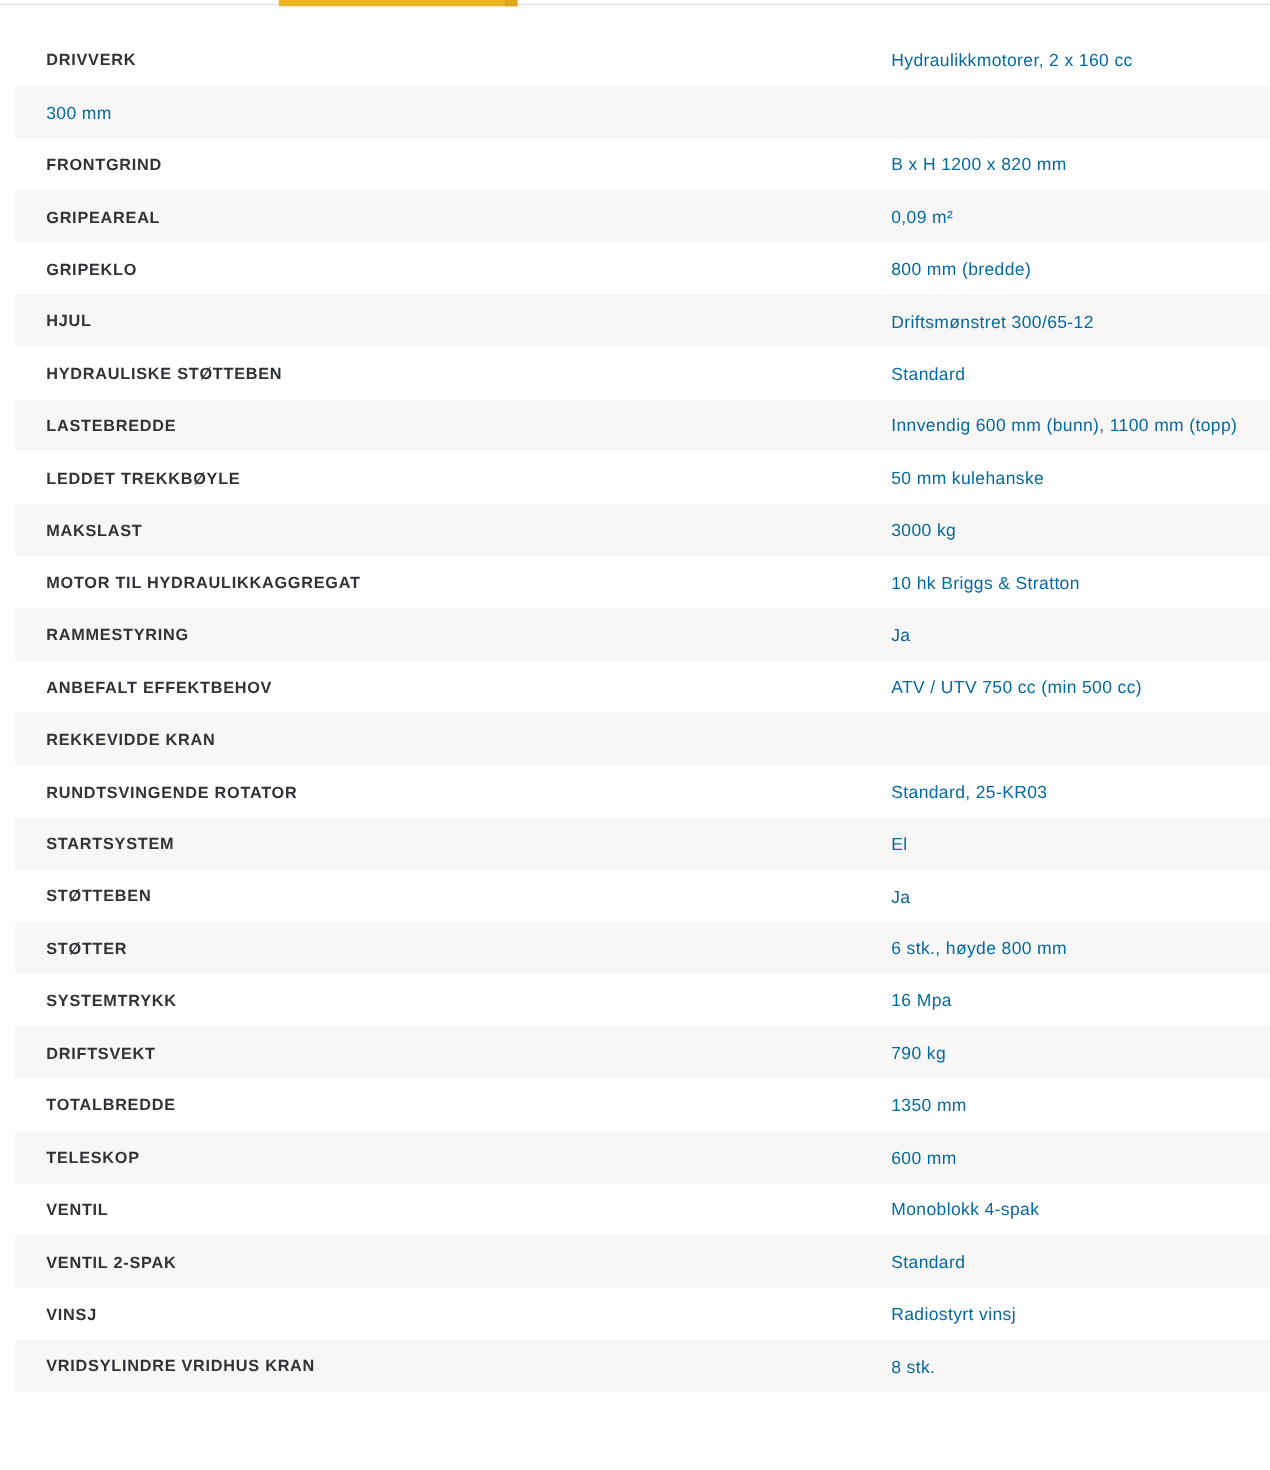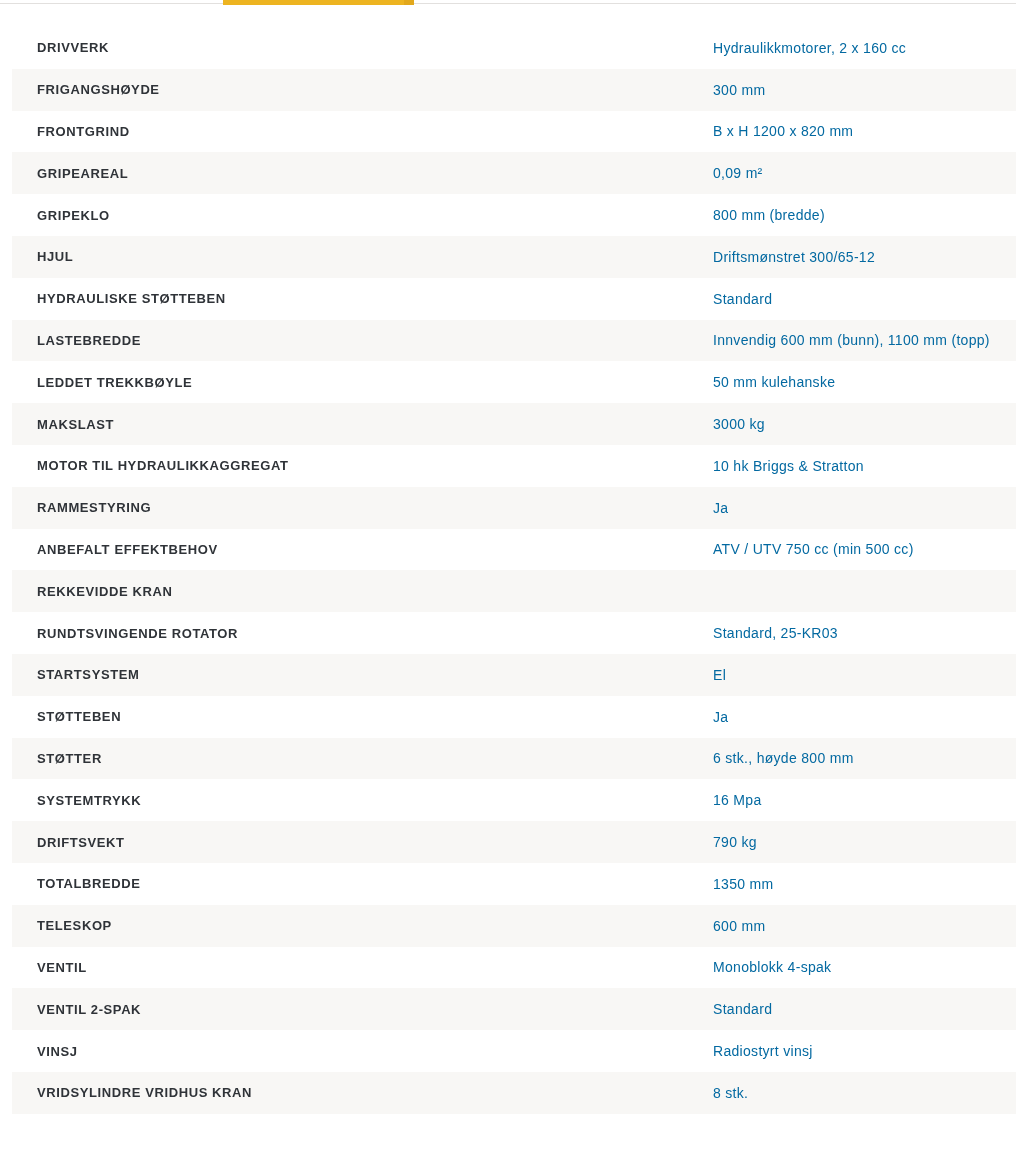--- a/index.html
+++ b/index.html
@@ -84,21 +84,20 @@
     <div class="tip"></div>
   </div>
 
   <div class="spec-table">
     <div class="spec-row">
       <div class="spec-label">DRIVVERK</div>
       <div class="spec-value">Hydraulikkmotorer, 2 x 160 cc</div>
     </div>
 
     <div class="spec-row">
-      <div class="spec-label">FRIGANGSHØYDE</div>
       <div class="spec-value">300 mm</div>
     </div>
 
     <div class="spec-row">
       <div class="spec-label">FRONTGRIND</div>
       <div class="spec-value">B x H 1200 x 820 mm</div>
     </div>
 
     <div class="spec-row">
       <div class="spec-label">GRIPEAREAL</div>

